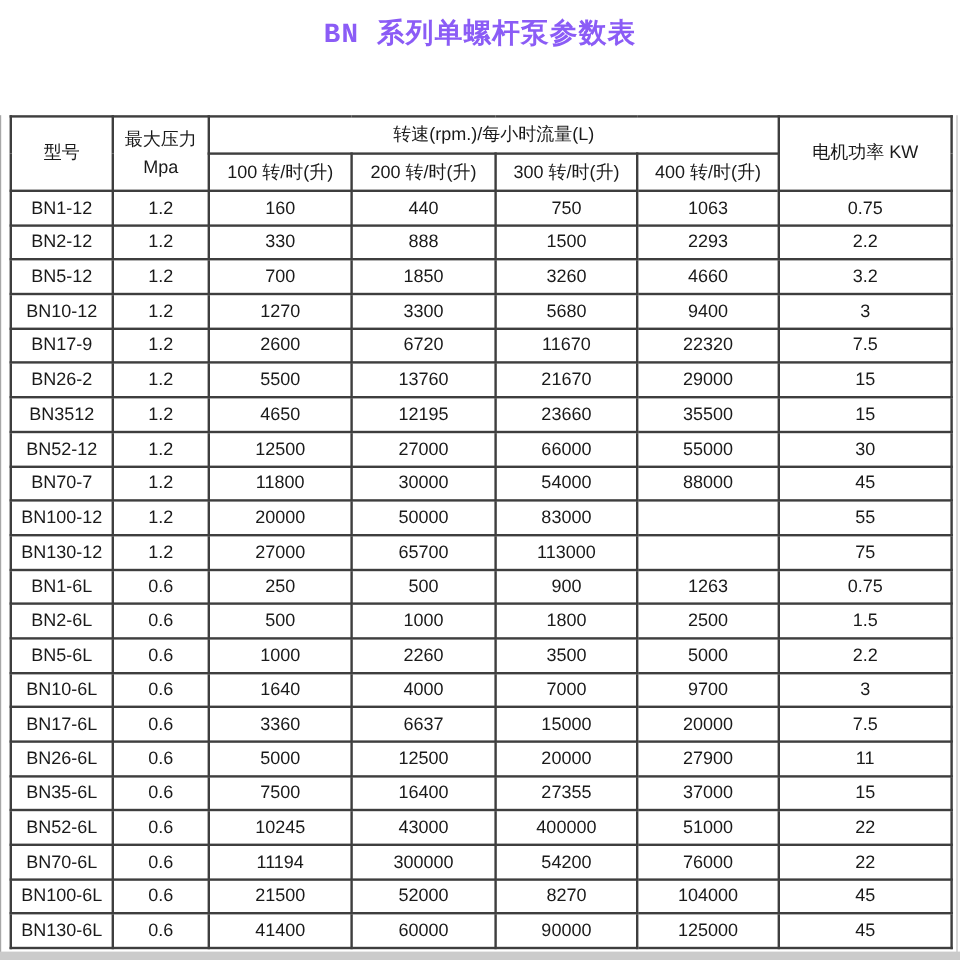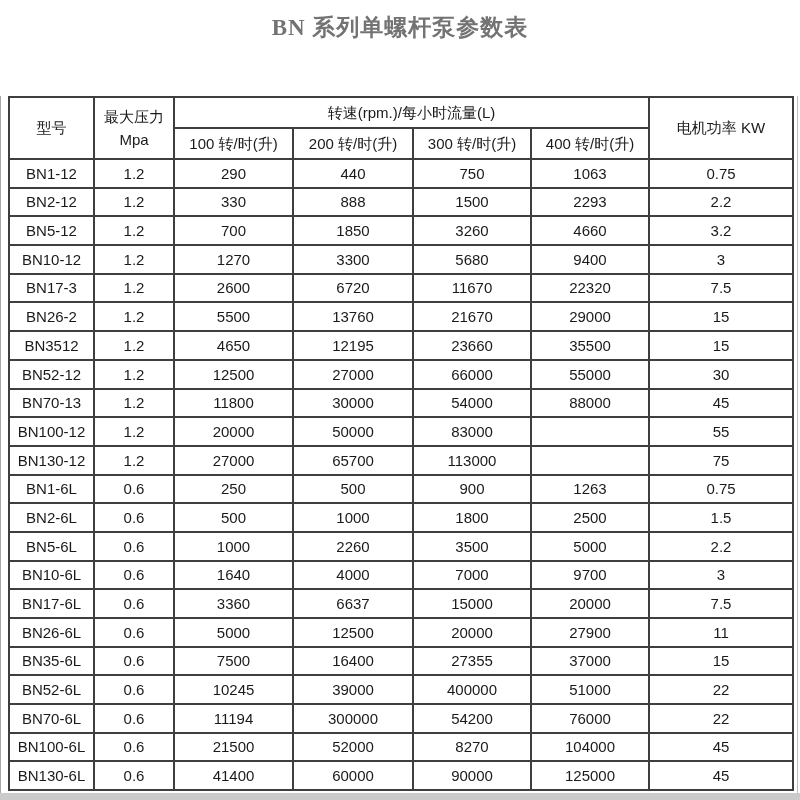--- a/index.html
+++ b/index.html
@@ -16,25 +16,25 @@
     width: 800px;
     height: 800px;
     background: #ffffff;
   }
   .title {
     position: absolute;
     top: 12px;
     left: 0;
     width: 100%;
     text-align: center;
-    font-family: Liberation Serif, serif;
+    font-family: Liberation Mono, monospace;
     font-size: 23px;
     font-weight: 600;
     letter-spacing: 1px;
-    color: #737373;
+    color: #8b5cf6;
   }
   table.params {
     position: absolute;
     top: 96px;
     left: 8px;
     width: 784px;
     border-collapse: collapse;
     table-layout: fixed;
   }
   table.params td, table.params th {
@@ -99,21 +99,21 @@
         <th>100 转/时(升)</th>
         <th>200 转/时(升)</th>
         <th>300 转/时(升)</th>
         <th>400 转/时(升)</th>
       </tr>
     </thead>
     <tbody id="table-body">
         <tr>
           <td>BN1-12</td>
           <td>1.2</td>
-          <td>290</td>
+          <td>160</td>
           <td>440</td>
           <td>750</td>
           <td>1063</td>
           <td>0.75</td>
         </tr>
         <tr>
           <td>BN2-12</td>
           <td>1.2</td>
           <td>330</td>
           <td>888</td>
@@ -133,21 +133,21 @@
         <tr>
           <td>BN10-12</td>
           <td>1.2</td>
           <td>1270</td>
           <td>3300</td>
           <td>5680</td>
           <td>9400</td>
           <td>3</td>
         </tr>
         <tr>
-          <td>BN17-3</td>
+          <td>BN17-9</td>
           <td>1.2</td>
           <td>2600</td>
           <td>6720</td>
           <td>11670</td>
           <td>22320</td>
           <td>7.5</td>
         </tr>
         <tr>
           <td>BN26-2</td>
           <td>1.2</td>
@@ -169,21 +169,21 @@
         <tr>
           <td>BN52-12</td>
           <td>1.2</td>
           <td>12500</td>
           <td>27000</td>
           <td>66000</td>
           <td>55000</td>
           <td>30</td>
         </tr>
         <tr>
-          <td>BN70-13</td>
+          <td>BN70-7</td>
           <td>1.2</td>
           <td>11800</td>
           <td>30000</td>
           <td>54000</td>
           <td>88000</td>
           <td>45</td>
         </tr>
         <tr>
           <td>BN100-12</td>
           <td>1.2</td>
@@ -262,21 +262,21 @@
           <td>7500</td>
           <td>16400</td>
           <td>27355</td>
           <td>37000</td>
           <td>15</td>
         </tr>
         <tr>
           <td>BN52-6L</td>
           <td>0.6</td>
           <td>10245</td>
-          <td>39000</td>
+          <td>43000</td>
           <td>400000</td>
           <td>51000</td>
           <td>22</td>
         </tr>
         <tr>
           <td>BN70-6L</td>
           <td>0.6</td>
           <td>11194</td>
           <td>300000</td>
           <td>54200</td>

